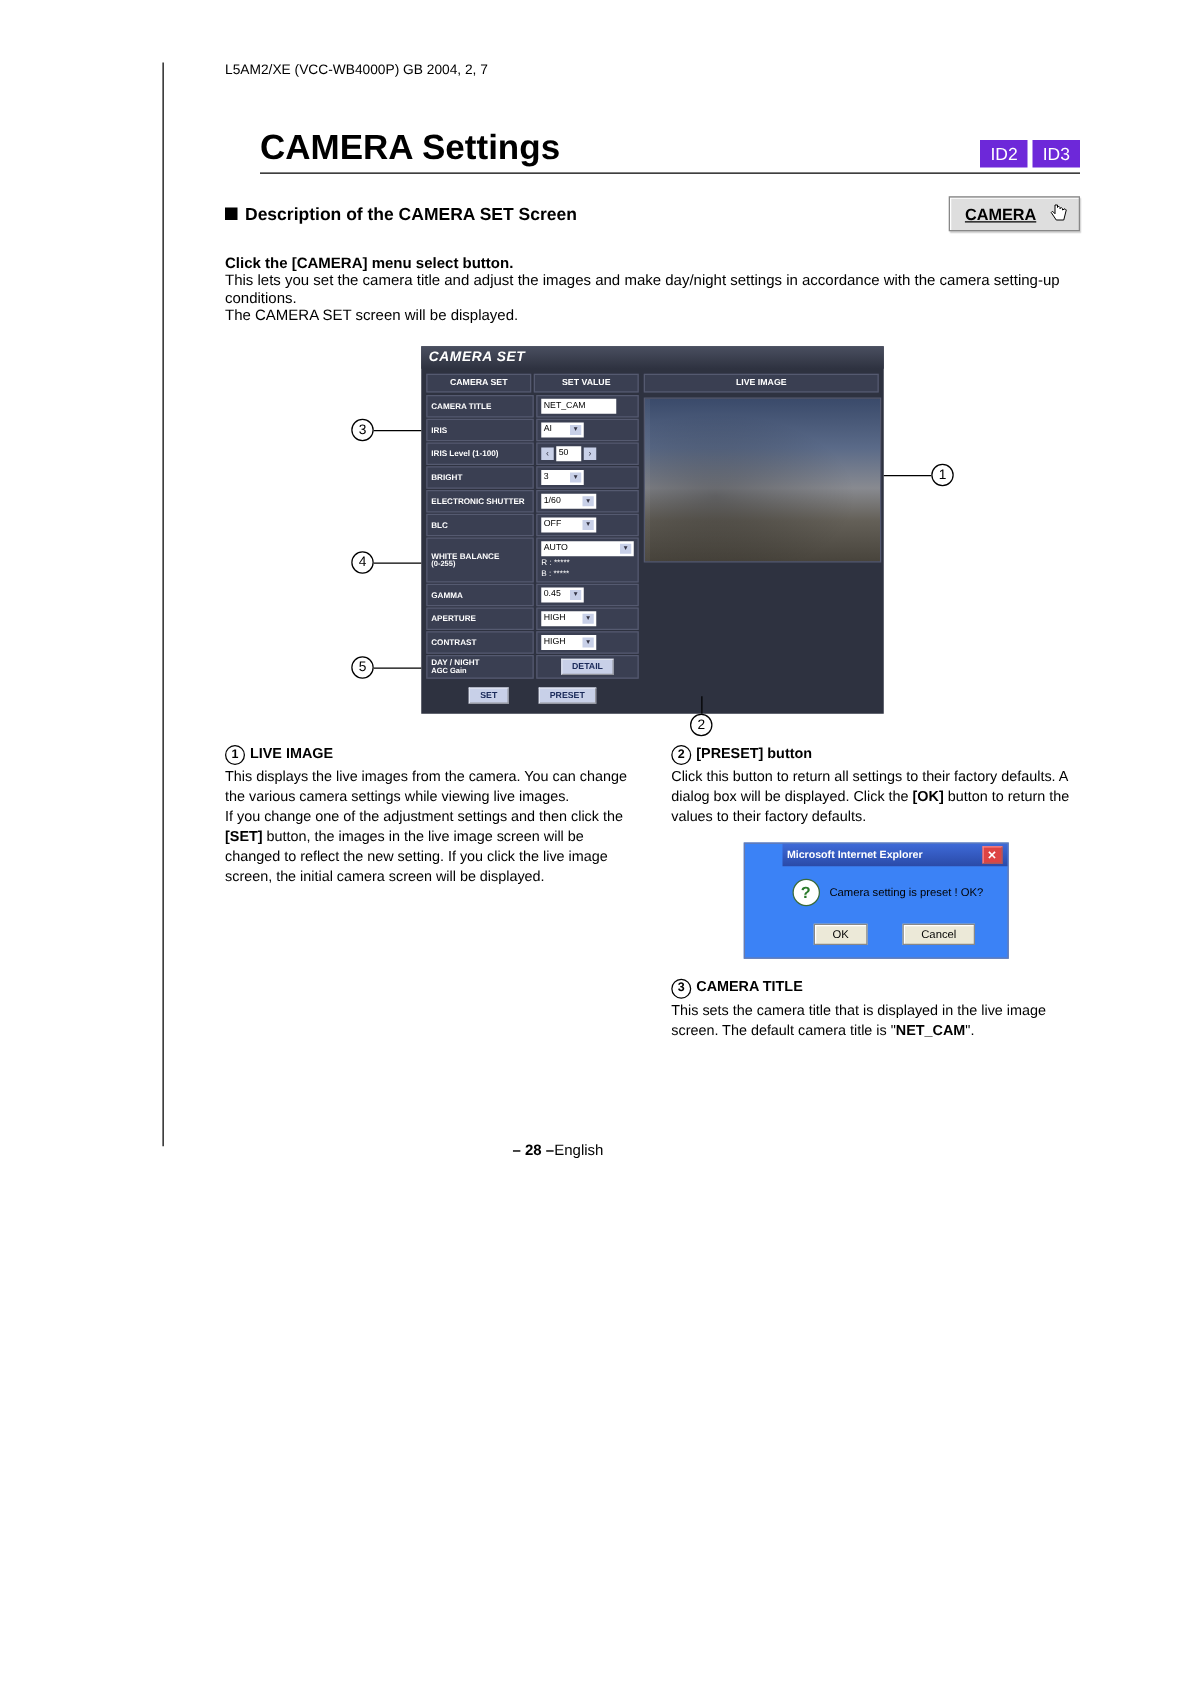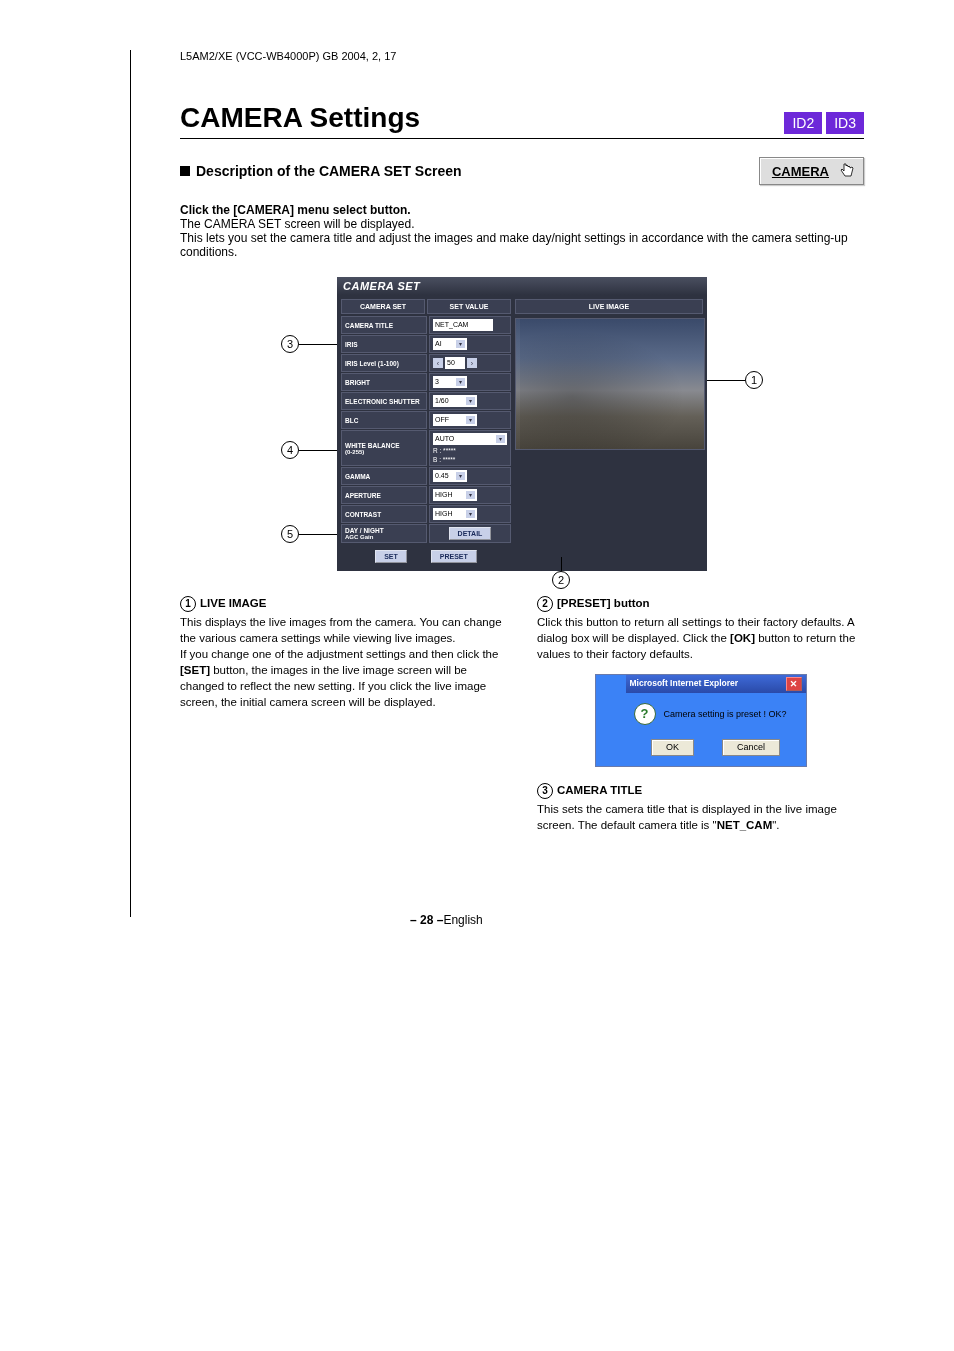--- a/index.html
+++ b/index.html
@@ -29,20 +29,21 @@
   }
   .content {
     margin-left: 90px;
   }
   .title-row {
     display: flex;
     justify-content: space-between;
     align-items: flex-end;
     border-bottom: 1.5px solid #000;
     padding-bottom: 4px;
+    margin-left: 28px;
   }
   .title {
     font-size: 28px;
     font-weight: bold;
   }
   .id-badges {
     display: flex;
     gap: 4px;
   }
   .id-badge {
@@ -377,21 +378,21 @@
     padding: 0 10px 0 230px;
   }
   .footer .page-num { font-weight: bold; }
 </style>
 </head>
 <body>
 
 <div class="page">
   <div class="left-rule"></div>
 
-  <div class="doc-header">L5AM2/XE (VCC-WB4000P)    GB    2004, 2, 17</div>
+  <div class="doc-header">L5AM2/XE (VCC-WB4000P)    GB    2004, 2, 7</div>
 
   <div class="content">
     <div class="title-row">
       <div class="title">CAMERA Settings</div>
       <div class="id-badges">
         <span class="id-badge">ID2</span>
         <span class="id-badge">ID3</span>
       </div>
     </div>
 
@@ -405,22 +406,22 @@
         <span class="cursor-icon">
           <svg width="16" height="18" viewBox="0 0 16 18">
             <path d="M5 2 v7 l-2 -2 l-1 1 l4 6 h6 l2 -8 l-1 -1 l-2 1 v-1 l-1 -1 l-1 1 v-1 l-1 -1 l-1 1 v-2 z" fill="#fff" stroke="#000" stroke-width="0.8"></path>
           </svg>
         </span>
       </div>
     </div>
 
     <div class="instruction">
       <div class="bold">Click the [CAMERA] menu select button.</div>
+      <div>This lets you set the camera title and adjust the images and make day/night settings in accordance with the camera setting-up conditions.</div>
       <div>The CAMERA SET screen will be displayed.</div>
-      <div>This lets you set the camera title and adjust the images and make day/night settings in accordance with the camera setting-up conditions.</div>
     </div>
 
     <div class="screenshot-wrap">
 
       <div class="callout" style="left:-56px; top:58px; width:56px;">
         <span class="callout-num">3</span>
         <span class="callout-line"></span>
       </div>
       <div class="callout" style="left:-56px; top:164px; width:56px;">
         <span class="callout-num">4</span>

